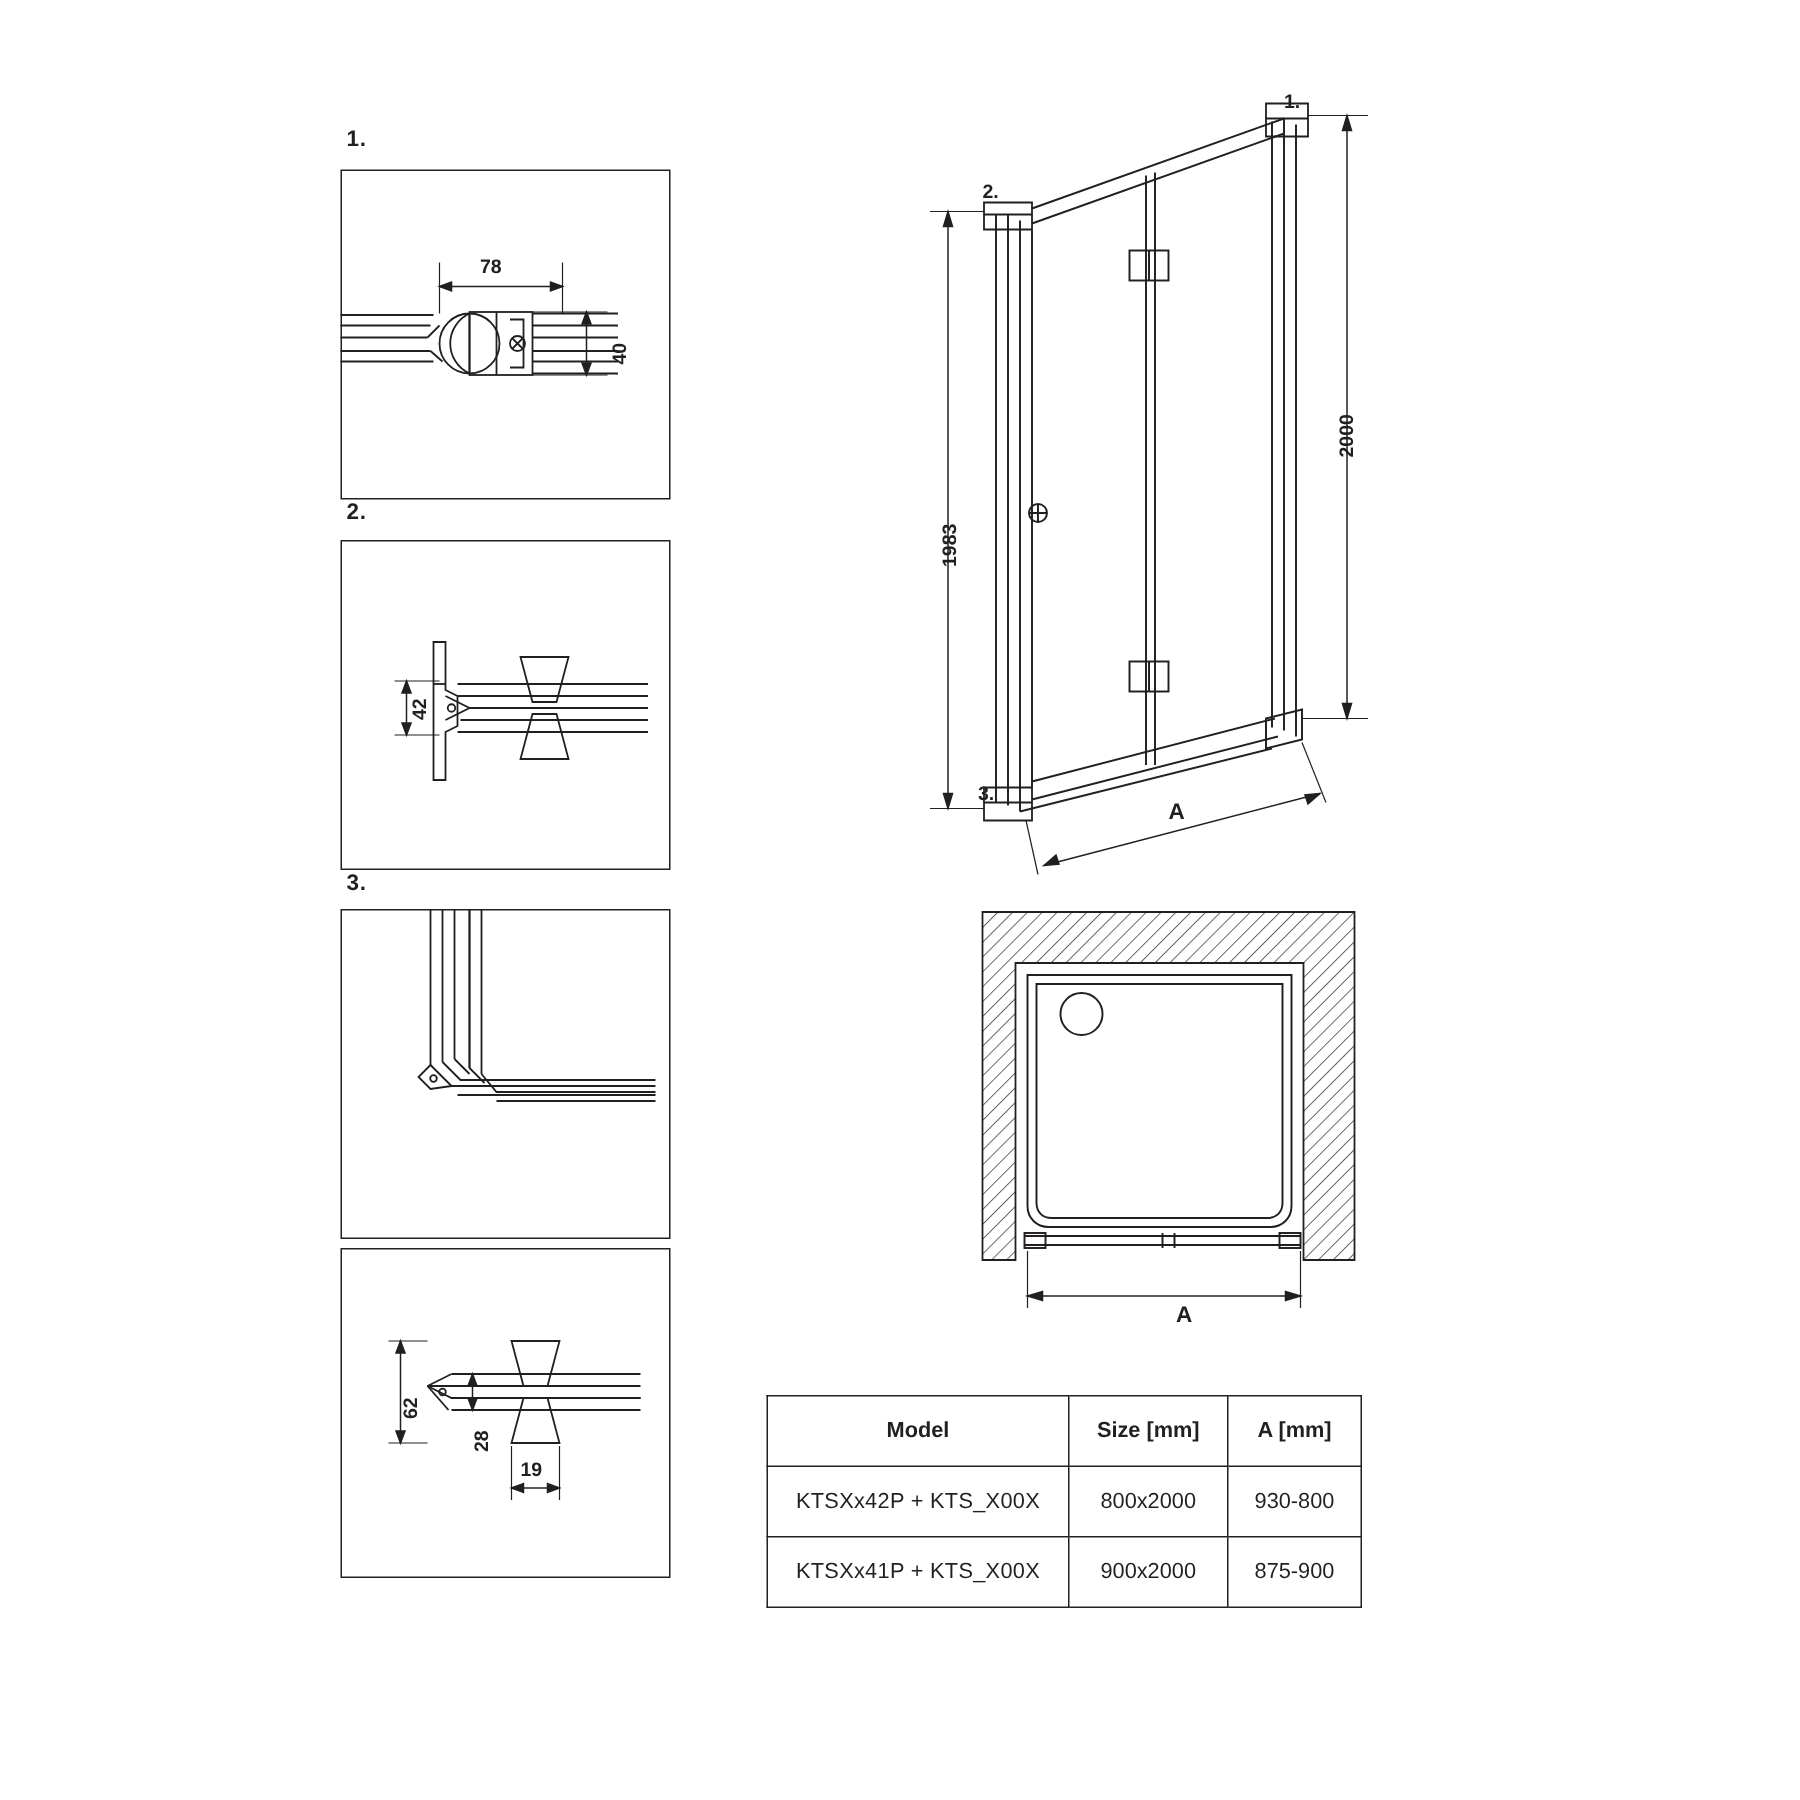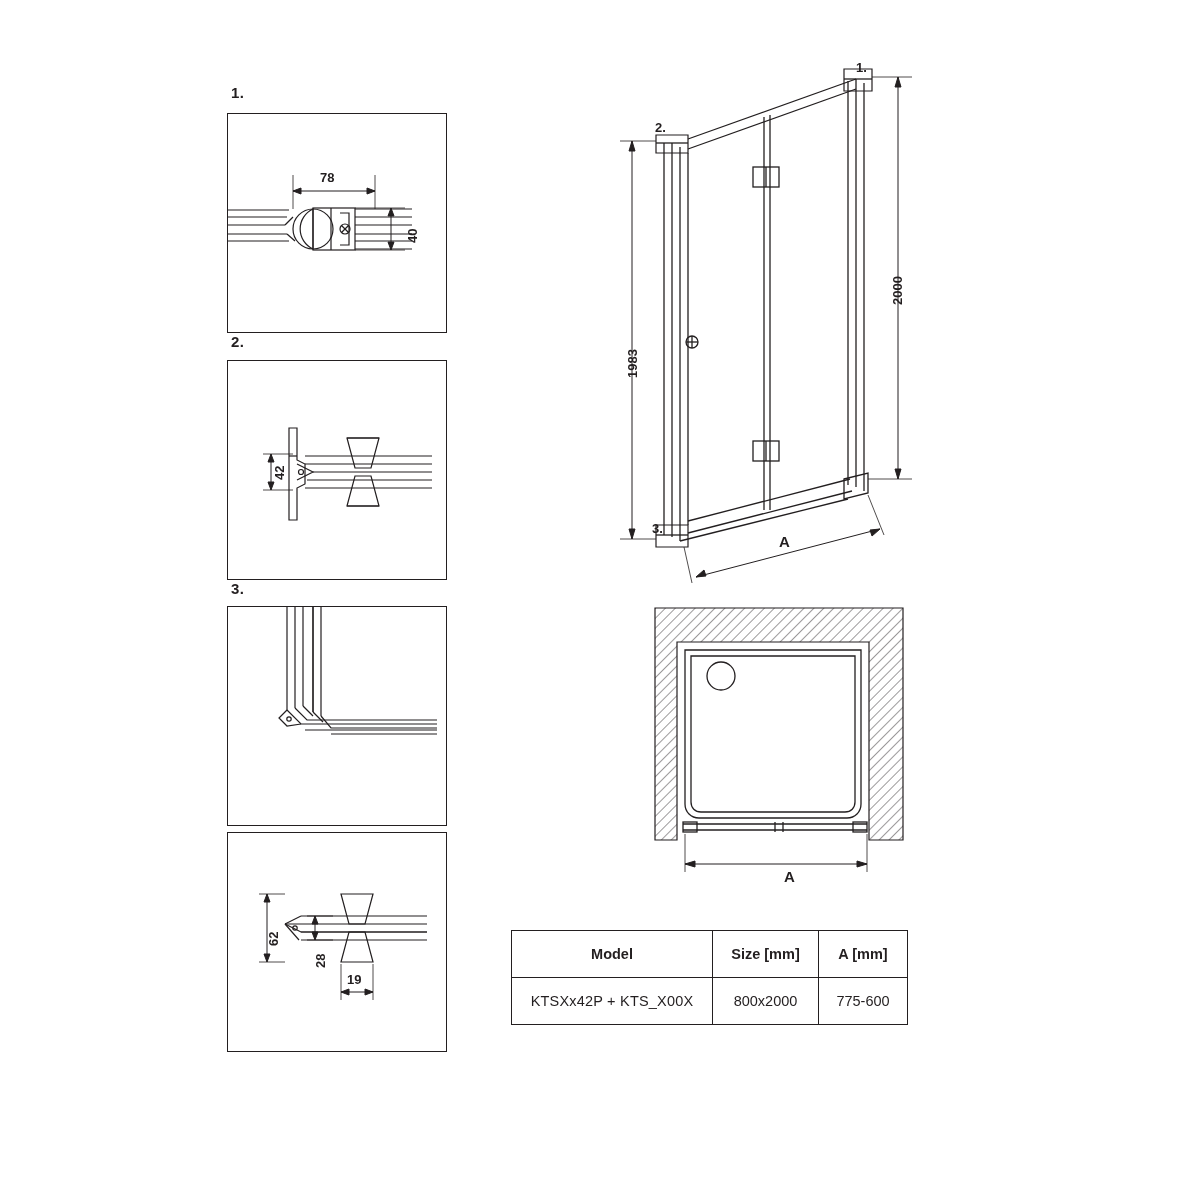--- a/index.html
+++ b/index.html
@@ -314,18 +314,23 @@
       <tr>
         <th class="col-model">Model</th>
         <th class="col-size">Size [mm]</th>
         <th class="col-a">A [mm]</th>
       </tr>
     </thead>
     <tbody>
       <tr>
         <td class="model">KTSXx42P + KTS_X00X</td>
         <td>800x2000</td>
-        <td>775-600</td>
+        <td>930-800</td>
+      </tr>
+      <tr>
+        <td class="model">KTSXx41P + KTS_X00X</td>
+        <td>900x2000</td>
+        <td>875-900</td>
       </tr>
     </tbody>
   </table>
 
 </div>
 
 </body></html>

